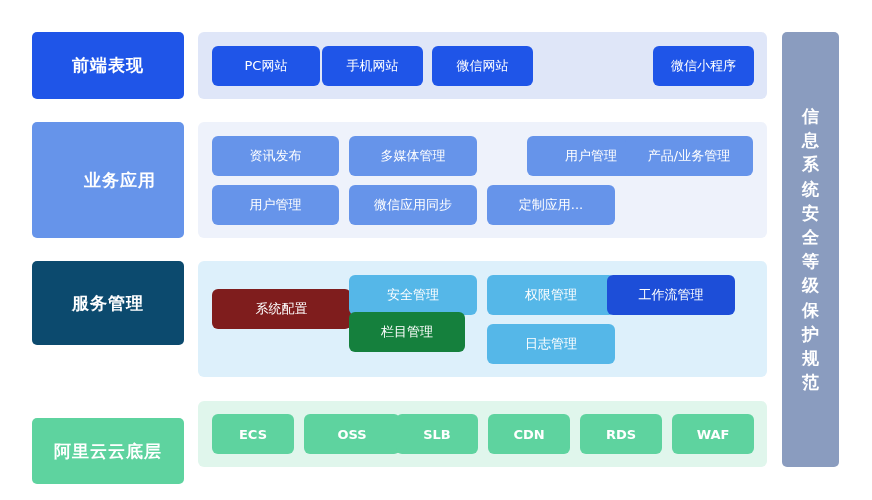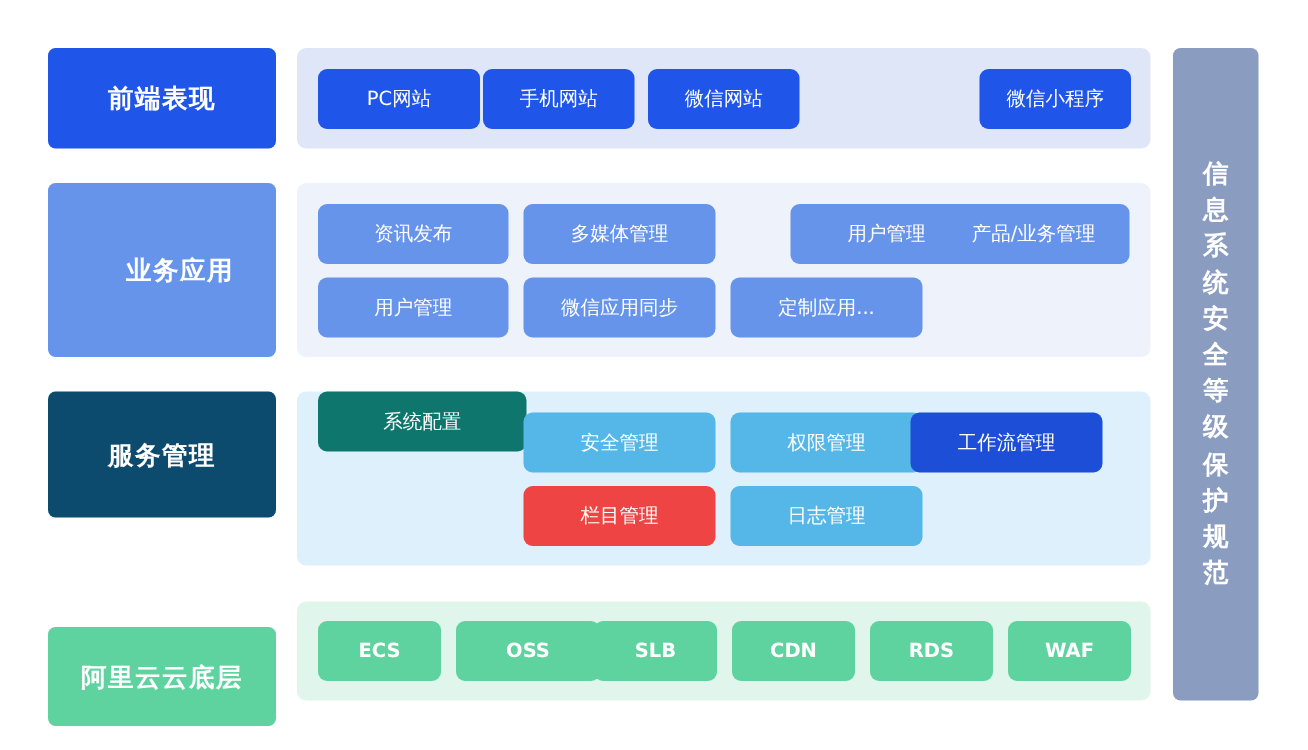--- a/index.html
+++ b/index.html
@@ -43,25 +43,25 @@
   <div class="btn" style="left:151px;top:14px;width:128px;background:#6694ea;">多媒体管理</div>
   <div class="btn" style="left:289px;top:14px;width:128px;background:#6694ea;margin-left:40px;">用户管理</div>
   <div class="btn" style="left:427px;top:14px;width:128px;background:#6694ea;">产品/业务管理</div>
   <div class="btn" style="left:14px;top:63px;width:127px;background:#6694ea;">用户管理</div>
   <div class="btn" style="left:151px;top:63px;width:128px;background:#6694ea;">微信应用同步</div>
   <div class="btn" style="left:289px;top:63px;width:128px;background:#6694ea;">定制应用...</div>
 </div>
 
 <div class="layer-label" style="top:261px;height:84px;background:#0c4a6e;">服务管理</div>
 <div class="layer-panel" style="top:261px;height:116px;background:#ddf0fb;">
-  <div class="btn" style="left:14px;top:0;width:139px;background:#0f766e;">系统配置</div>
+  <div class="btn" style="left:14px;top:28px;width:139px;background:#7f1d1d;">系统配置</div>
   <div class="btn" style="left:151px;top:14px;width:128px;background:#55b7e8;">安全管理</div>
   <div class="btn" style="left:289px;top:14px;width:128px;background:#55b7e8;">权限管理</div>
   <div class="btn" style="left:409px;top:14px;width:128px;background:#1d4ed8;">工作流管理</div>
-  <div class="btn" style="left:151px;top:63px;width:128px;background:#ef4444;">栏目管理</div>
+  <div class="btn" style="left:151px;top:51px;width:116px;background:#15803d;">栏目管理</div>
   <div class="btn" style="left:289px;top:63px;width:128px;background:#55b7e8;">日志管理</div>
 </div>
 
 <div class="layer-label" style="top:418px;height:66px;background:#5ed39f;">阿里云云底层</div>
 <div class="layer-panel" style="top:401px;height:66px;background:#e0f6ec;">
   <div class="btn bold" style="left:14px;top:13px;width:82px;background:#5ed39f;">ECS</div>
   <div class="btn bold" style="left:106px;top:13px;width:96px;background:#5ed39f;">OSS</div>
   <div class="btn bold" style="left:198px;top:13px;width:82px;background:#5ed39f;">SLB</div>
   <div class="btn bold" style="left:290px;top:13px;width:82px;background:#5ed39f;">CDN</div>
   <div class="btn bold" style="left:382px;top:13px;width:82px;background:#5ed39f;">RDS</div>

